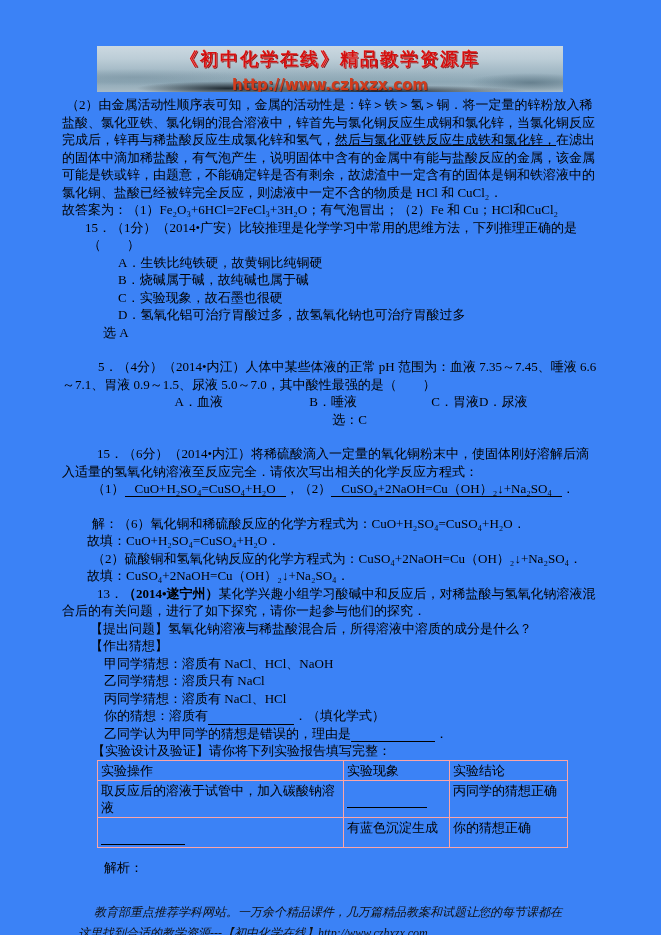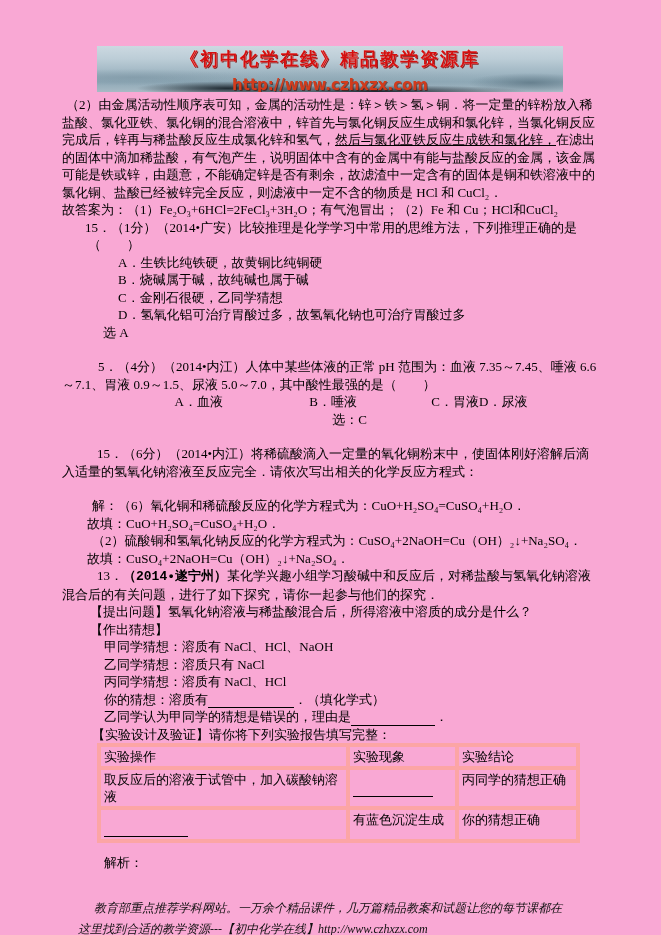--- a/index.html
+++ b/index.html
@@ -1,16 +1,16 @@
 <!DOCTYPE html>
 <html><head>
 <meta charset="utf-8">
 <style>
   html,body{margin:0;padding:0;background:#fff;}
-  .page{position:relative;width:661px;height:935px;background:#f9a8d4;overflow:hidden;
+  .page{position:relative;width:661px;height:935px;background:#3b82f6;overflow:hidden;
         font-family:"Liberation Serif","DejaVu Serif",serif;font-size:13px;line-height:17.5px;color:#000;}
   .content{position:absolute;left:62px;top:46px;width:540px;}
 
   
   .banner{position:relative;margin-left:35px;width:466px;height:46px;overflow:hidden;
     background:
       radial-gradient(ellipse 130px 10px at 28% 92%, rgba(18,28,36,.9), rgba(18,28,36,0) 70%),
       radial-gradient(ellipse 210px 9px at 60% 99%, rgba(22,32,42,.95), rgba(22,32,42,0) 72%),
       radial-gradient(ellipse 90px 14px at 93% 80%, rgba(70,95,110,.55), rgba(70,95,110,0) 70%),
       radial-gradient(ellipse 170px 12px at 8% 68%, rgba(115,140,155,.5), rgba(115,140,155,0) 70%),
@@ -20,21 +20,21 @@
     font-family:"DejaVu Sans","Liberation Sans",sans-serif;font-weight:bold;font-size:18px;line-height:20px;
     color:#d40f0f;letter-spacing:2px;text-shadow:0 0 1px #ffffff,1px 1px 0 #7e0e0e;}
   .banner-url{position:absolute;bottom:-1px;left:0;right:0;text-align:center;
     font-family:"DejaVu Sans","Liberation Sans",sans-serif;font-weight:bold;font-size:15px;line-height:16px;
     color:#d23b1c;text-shadow:1px 1px 0 rgba(70,10,0,.55);}
 
   
   .para{margin:0;}
   .nowrap{white-space:nowrap;}
   .u{text-decoration:underline;}
-  .b{font-weight:bold;font-family:Liberation Mono, monospace;}
+  .b{font-weight:bold;}
   .gap{height:17px;}
   .blank{display:inline-block;border-bottom:1px solid #000;height:13px;vertical-align:bottom;}
   .ul-eq{border-bottom:1px solid #000;padding:0 10px;}
 
   
   .ind4{text-indent:4px;}
   .ind23{text-indent:23px;}
   .ind35{text-indent:35px;}
   .ind36{text-indent:36px;}
   .ml25{margin-left:25px;}
@@ -48,21 +48,21 @@
 
   
   .optrow{display:flex;margin-left:37px;}
   .optrow span{display:inline-block;text-align:right;}
   .optrow .o1{width:124px;}
   .optrow .o2{width:122px;margin-left:12px;}
   .optrow .o3{width:122px;}
 
   
   table.exp{border-collapse:collapse;margin-left:35px;width:461px;table-layout:fixed;}
-  table.exp td,table.exp th{border:4px solid #fca5a5;padding:1px 3px;font-weight:normal;text-align:left;
+  table.exp td,table.exp th{border:1px solid #fca5a5;padding:1px 3px;font-weight:normal;text-align:left;
     vertical-align:top;font-size:13px;line-height:17px;overflow:hidden;}
   .c1{width:239px;} .c2{width:99px;} .c3{width:111px;}
   td.rowtall{height:27px;}
 
   
   .footer{margin-top:26px;margin-left:16px;width:486px;text-indent:16px;
     font-style:italic;font-size:12px;line-height:21px;color:#101010;}
 </style>
 </head>
 <body>
@@ -75,38 +75,39 @@
       <div class="banner-url">http://www.czhxzx.com</div>
     </div>
 
     <div class="para ind4" style="margin-top:4px;"><span>（2）由金属活动性顺序表可知，金属的活动性是：锌＞铁＞氢＞铜．将一定量的锌粉放入稀盐酸、氯化亚铁、氯化铜的混合溶液中，锌首先与氯化铜反应生成铜和氯化锌，当氯化铜反应完成后，锌再与稀盐酸反应生成氯化锌和氢气，</span><span class="u">然后与氯化亚铁反应生成铁和氯化锌，</span><span>在滤出的固体中滴加稀盐酸，有气泡产生，说明固体中含有的金属中有能与盐酸反应的金属，该金属可能是铁或锌，由题意，不能确定锌是否有剩余，故滤渣中一定含有的固体是铜和铁溶液中的氯化铜、盐酸已经被锌完全反应，则滤液中一定不含的物质是 HCl 和 CuCl₂．</span></div>
     <div class="para nowrap">故答案为：（1）Fe₂O₃+6HCl=2FeCl₃+3H₂O；有气泡冒出；（2）Fe 和 Cu；HCl和CuCl₂</div>
 
     <div class="para ind23 nowrap">15．（1分）（2014•广安）比较推理是化学学习中常用的思维方法，下列推理正确的是</div>
     <div class="para ml26">（　　）</div>
     <div class="para ml56 nowrap">A．生铁比纯铁硬，故黄铜比纯铜硬</div>
     <div class="para ml56 nowrap">B．烧碱属于碱，故纯碱也属于碱</div>
-    <div class="para ml56 nowrap">C．金刚石很硬，乙同学猜想</div>
+    <div class="para ml56 nowrap">C．实验现象，故石墨也很硬</div>
     <div class="para ml56 nowrap">D．氢氧化铝可治疗胃酸过多，故氢氧化钠也可治疗胃酸过多</div>
     <div class="para ml41">选 A</div>
 
     <div class="gap"></div>
 
     <div class="para ind36">5．（4分）（2014•内江）人体中某些体液的正常 pH 范围为：血液 7.35～7.45、唾液 6.6～7.1、胃液 0.9～1.5、尿液 5.0～7.0，其中酸性最强的是（　　）</div>
     <div class="optrow">
       <span class="o1">A．血液</span>
       <span class="o2">B．唾液</span>
       <span class="o3">C．胃液</span>
       <span class="o4">D．尿液</span>
     </div>
     <div class="para ml35">选：C</div>
 
     <div class="gap"></div>
 
     <div class="para ind35">15．（6分）（2014•内江）将稀硫酸滴入一定量的氧化铜粉末中，使固体刚好溶解后滴入适量的氢氧化钠溶液至反应完全．请依次写出相关的化学反应方程式：</div>
+    <div class="para ml30 nowrap"><span>（1）</span><span class="ul-eq">CuO+H₂SO₄=CuSO₄+H₂O</span><span>，（2）</span><span class="ul-eq">CuSO₄+2NaOH=Cu（OH）₂↓+Na₂SO₄</span><span>．</span></div>
 
     <div class="gap"></div>
 
     <div class="para ml30 nowrap">解：（6）氧化铜和稀硫酸反应的化学方程式为：CuO+H₂SO₄=CuSO₄+H₂O．</div>
     <div class="para ml25 nowrap">故填：CuO+H₂SO₄=CuSO₄+H₂O．</div>
     <div class="para ml30 nowrap">（2）硫酸铜和氢氧化钠反应的化学方程式为：CuSO₄+2NaOH=Cu（OH）₂↓+Na₂SO₄．</div>
     <div class="para ml25 nowrap">故填：CuSO₄+2NaOH=Cu（OH）₂↓+Na₂SO₄．</div>
 
     <div class="para ind35"><span>13．</span><span class="b">（2014•遂宁州）</span><span>某化学兴趣小组学习酸碱中和反应后，对稀盐酸与氢氧化钠溶液混合后的有关问题，进行了如下探究，请你一起参与他们的探究．</span></div>
     <div class="para ml28 nowrap">【提出问题】氢氧化钠溶液与稀盐酸混合后，所得溶液中溶质的成分是什么？</div>

